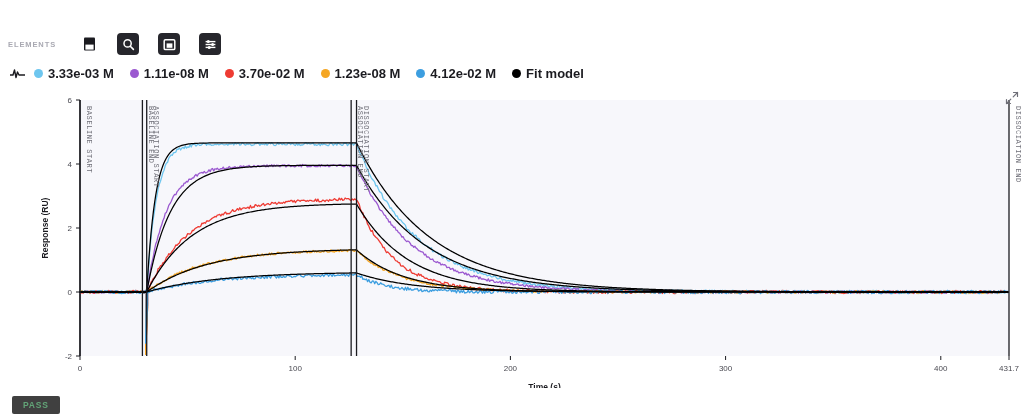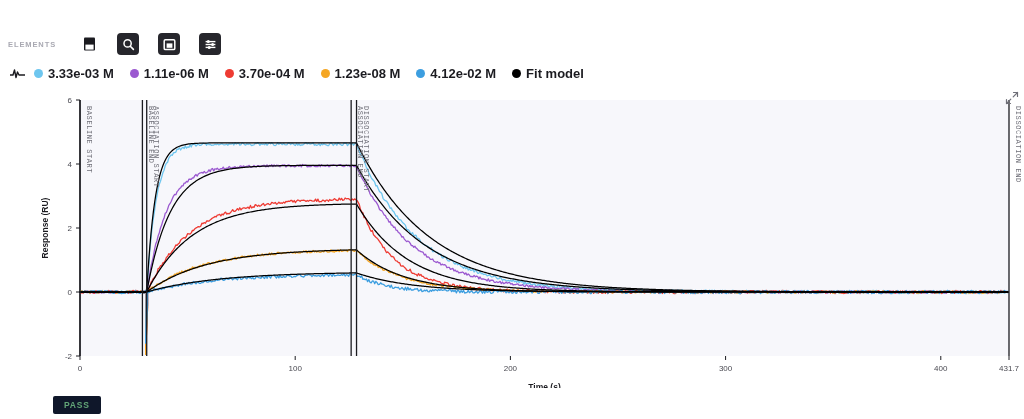--- a/index.html
+++ b/index.html
@@ -186,25 +186,25 @@
       <svg width="15" height="11" viewBox="0 0 15 11">
         <polyline points="0,7 3,7 4.5,2 6,9.5 7.5,4 9,7 15,7" fill="none" stroke="#1b1b20" stroke-width="1.4" stroke-linejoin="round" stroke-linecap="round"></polyline>
       </svg>
     </span>
     <div class="legend-item">
       <span class="legend-dot" style="background: rgb(110, 198, 239);"></span>
       <span>3.33e-03 M</span>
     </div>
     <div class="legend-item">
       <span class="legend-dot" style="background: rgb(155, 89, 208);"></span>
-      <span>1.11e-06 M</span>
+      <span>1.11e-08 M</span>
     </div>
     <div class="legend-item">
       <span class="legend-dot" style="background: rgb(238, 59, 51);"></span>
-      <span>3.70e-04 M</span>
+      <span>3.70e-02 M</span>
     </div>
     <div class="legend-item">
       <span class="legend-dot" style="background: rgb(245, 166, 35);"></span>
       <span>1.23e-08 M</span>
     </div>
     <div class="legend-item">
       <span class="legend-dot" style="background: rgb(60, 158, 224);"></span>
       <span>4.12e-02 M</span>
     </div>
     <div class="legend-item">
@@ -267,15 +267,15 @@
     <div class="expand-handle">
       <svg width="16" height="16" viewBox="0 0 16 16">
         <path d="M9.5 2.5 H13.5 V6.5" fill="none" stroke="#6f6f78" stroke-width="1.2" stroke-linecap="round" stroke-linejoin="round"></path>
         <path d="M6.5 13.5 H2.5 V9.5" fill="none" stroke="#6f6f78" stroke-width="1.2" stroke-linecap="round" stroke-linejoin="round"></path>
         <line x1="13.5" y1="2.5" x2="9.2" y2="6.8" stroke="#6f6f78" stroke-width="1.2" stroke-linecap="round"></line>
         <line x1="2.5" y1="13.5" x2="6.8" y2="9.2" stroke="#6f6f78" stroke-width="1.2" stroke-linecap="round"></line>
       </svg>
     </div>
   </div>
 
-  <div class="status-badge" style="color: rgb(98, 164, 119); background: #0f172a; margin-left: 41px;">PASS</div>
+  <div class="status-badge" style="color: rgb(98, 164, 119); background: #404040;">PASS</div>
 
 </div>
 
 </body></html>

